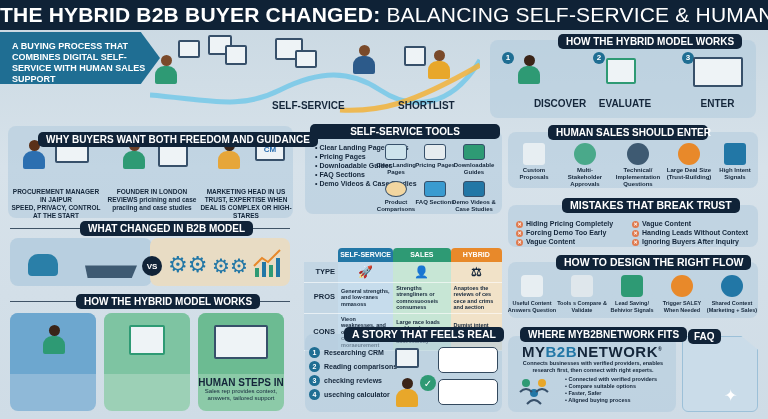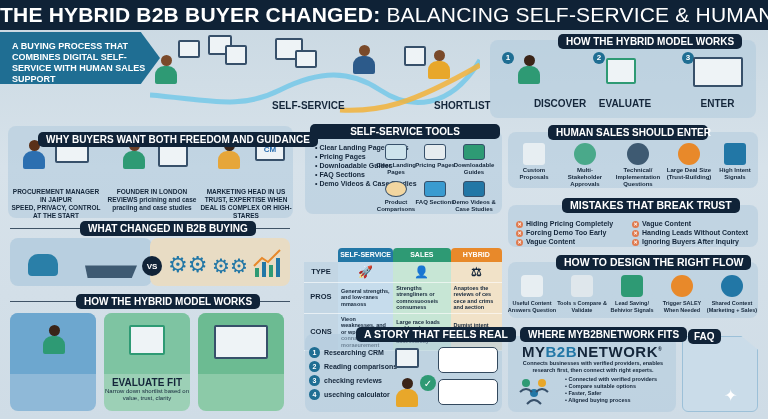--- a/index.html
+++ b/index.html
@@ -20,21 +20,21 @@
 .bubble{background:#fff;border:1.5px solid #33495e;border-radius:5px;position:absolute}
 .buyer{position:absolute;text-align:center;font-weight:700;font-size:6.5px;line-height:8px;color:#14263a}
 .buyer .t2{font-size:6.5px}
 .tools-list{position:absolute;left:315px;top:143px;font-size:7px;font-weight:700;line-height:9px}
 .tools-list li{list-style:none}
 .tool{position:absolute;text-align:center;font-size:6px;font-weight:700;line-height:7px;width:44px}
 .tool .ti{width:22px;height:16px;margin:0 auto 2px;border-radius:3px;border:1.5px solid #37506a}
 table.cmp{position:absolute;left:304px;top:248px;width:198px;border-collapse:collapse;font-size:5.5px;font-weight:700;line-height:6.5px}
 table.cmp th{color:#fff;font-size:7px;height:14px;border-radius:4px 4px 0 0}
 table.cmp td{padding:2px 3px;vertical-align:middle;border-bottom:1px solid rgba(255,255,255,.6)}
-table.cmp td.rh{font-size:7.5px;width:34px;background:#c3d6e4;text-align:center}
+table.cmp td.rh{font-size:7.5px;width:34px;background:#c3d6e4;text-align:right}
 .human-icon{position:absolute;text-align:center;font-size:6px;font-weight:700;line-height:7px;width:50px}
 .human-icon .hi{width:22px;height:22px;margin:0 auto 2px;border-radius:50%}
 .mist{position:absolute;font-size:7px;font-weight:700;line-height:9px}
 .mist .x{display:inline-block;width:7px;height:7px;border-radius:50%;background:#e07a4e;color:#fff;font-size:5px;line-height:7px;text-align:center;margin-right:3px;vertical-align:middle}
 .flow{position:absolute;text-align:center;font-size:5.5px;font-weight:700;line-height:6.5px;width:52px}
 .flow .fi{width:22px;height:22px;margin:0 auto 3px;border-radius:4px}
 .card{position:absolute;border-radius:8px;overflow:hidden}
 .card .top{height:62%;position:relative}
 .card .cap{text-align:center;padding-top:3px}
 .card .cap b{display:block;font-size:10px}
@@ -72,21 +72,21 @@
       </div>
     </div>
   <div class="ic screen" style="left:404px;top:46px;width:22px;height:20px"></div>
   <div class="ic" style="left:425px;top:50px">
       <div class="person">
         <div class="head"></div>
         <div class="body" style="background:#e8a72a"></div>
       </div>
     </div>
   <div class="hero-label" style="left:272px;top:100px">SELF-SERVICE</div>
-  <div class="hero-label" style="left:434px;top:100px">SHORTLIST</div>
+  <div class="hero-label" style="left:398px;top:100px">SHORTLIST</div>
 </div>
 
 <div class="panel" style="left:490px;top:40px;width:266px;height:78px"></div>
 <div class="pill" style="left:558px;top:34px">HOW THE HYBRID MODEL WORKS</div>
 <div class="num" style="left:502px;top:52px">1</div>
 <div class="ic" style="left:515px;top:55px">
     <div class="person">
       <div class="head" style="background:#3a2418"></div>
       <div class="body" style="background:#2e9a74"></div>
     </div>
@@ -129,21 +129,21 @@
       <div class="body" style="background:#e6a63a"></div>
     </div>
   </div>
 <div class="ic screen" style="left:255px;top:137px;width:30px;height:24px;font-size:8px;font-weight:700;color:#2c6fb0">CM</div>
 <div class="buyer" style="left:200px;top:188px;width:92px">
     <div>MARKETING HEAD IN US</div>
     <div class="t2">TRUST, EXPERTISE WHEN DEAL IS COMPLEX OR HIGH-STARES</div>
   </div>
 
 <div class="divider" style="left:10px;top:228px;width:280px"></div>
-<div class="pill" style="left:80px;top:221px">WHAT CHANGED IN B2B BUYING</div>
+<div class="pill" style="left:80px;top:221px">WHAT CHANGED IN B2B MODEL</div>
 <div class="panel" style="left:10px;top:238px;width:142px;height:48px;background:#b8cfe0"></div>
 <div class="panel" style="left:150px;top:238px;width:140px;height:48px;background:#e8dcc4"></div>
 <div class="ic" style="left:28px;top:254px;width:30px;height:22px;background:#2a7fa8;border-radius:10px 10px 4px 4px"></div>
 <div class="ic" style="left:85px;top:260px;width:52px;height:18px;background:#3e5a72;clip-path:polygon(0 30%,100% 30%,90% 100%,5% 100%)"></div>
 <div class="ic" style="left:142px;top:256px;width:20px;height:20px;border-radius:50%;background:#102338;color:#fff;font-size:8px;font-weight:700">VS</div>
 <div class="ic" style="left:168px;top:252px;font-size:22px;color:#2277a6">⚙⚙</div>
 <div class="ic" style="left:212px;top:254px;font-size:20px;color:#2277a6">⚙⚙</div>
 <div class="ic" style="left:252px;top:248px;width:30px;height:30px">
   <svg width="30" height="30">
       <rect x="3" y="20" width="4" height="9" fill="#2e9a74"></rect>
@@ -163,28 +163,28 @@
           <div class="head" style="background:#3a2418"></div>
           <div class="body" style="background:#2e9a74"></div>
         </div>
       </div>
     </div>
 </div>
 <div class="card" style="left:104px;top:313px;width:86px;height:98px;background:#9cd0b6">
   <div class="top" style="background:#7ec4a2">
       <div class="ic screen" style="left:25px;top:12px;width:36px;height:30px;border-color:#2e9a74"></div>
     </div>
-  <div class="cap">
-      <b>EVALUATE FIT</b>
-      <span>Narrow down shortlist based on value, trust, clarity</span>
-    </div>
 </div>
 <div class="card" style="left:198px;top:313px;width:86px;height:98px;background:#8ccaa8">
   <div class="top" style="background:#6cbb92">
       <div class="ic screen" style="left:16px;top:12px;width:54px;height:34px"></div>
+    </div>
+  <div class="cap">
+      <b>HUMAN STEPS IN</b>
+      <span>Sales rep provides context, answers, tailored support</span>
     </div>
 </div>
 
 <div class="panel" style="left:305px;top:130px;width:197px;height:84px"></div>
 <div class="pill" style="left:310px;top:124px;width:190px">SELF-SERVICE TOOLS</div>
 <ul class="tools-list">
   <li>• <span>Clear Landing Pages Tools</span></li>
   <li>• <span>Pricing Pages</span></li>
   <li>• <span>Downloadable Guides</span></li>
   <li>• <span>FAQ Sections</span></li>
@@ -220,21 +220,21 @@
   <tr style="height:26px">
     <td class="rh">CONS</td>
     <td style="background:#c6dcec">Vieon weaknesses, and or wpar-connasofy moraeurement</td>
     <td style="background:#c7e6d5">Large race loads and lnoph-outolding accessibility</td>
     <td style="background:#f1e2c8">Dumist intent integratioens and weaknesses</td>
   </tr>
 </tbody>
   </table>
 
 <div class="panel" style="left:305px;top:334px;width:197px;height:78px"></div>
-<div class="pill" style="left:356px;top:327px;font-size:10.5px">A STORY THAT FEELS REAL</div>
+<div class="pill" style="left:344px;top:327px;font-size:10.5px">A STORY THAT FEELS REAL</div>
 <div class="story-item" style="left:309px;top:347px">
     <span class="n">1</span>
     <span>Researching CRM</span>
   </div>
 <div class="story-item" style="left:309px;top:361px">
     <span class="n">2</span>
     <span>Reading comparisons</span>
   </div>
 <div class="story-item" style="left:309px;top:375px">
     <span class="n">3</span>

